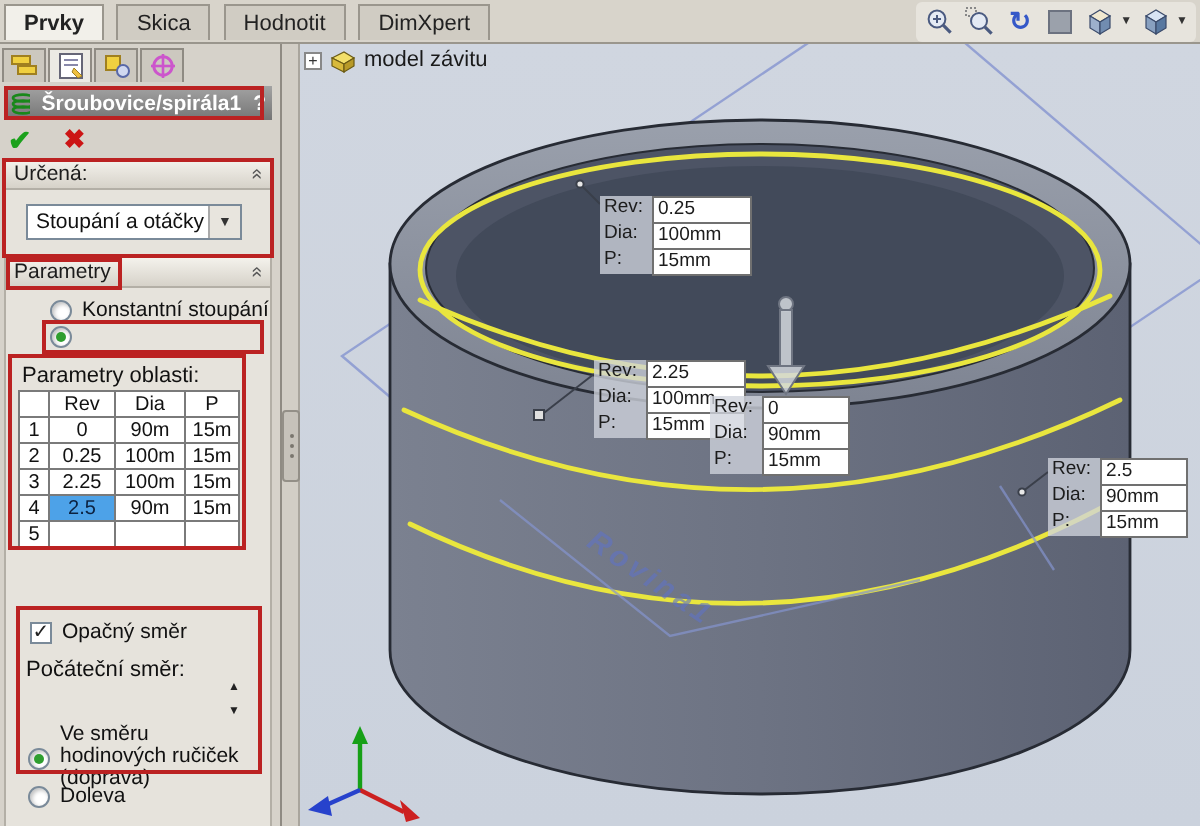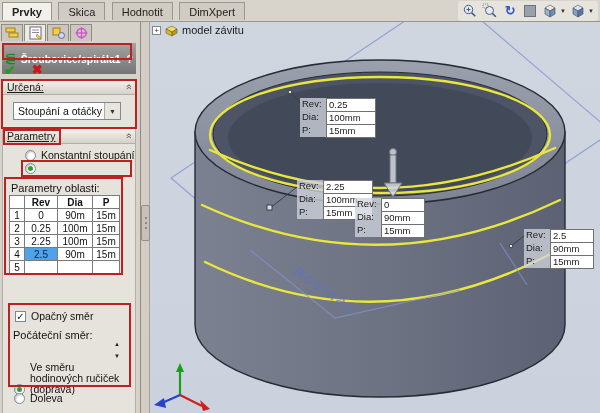--- a/index.html
+++ b/index.html
@@ -17,49 +17,49 @@
              background:#e7e4dd;border-radius:3px;padding:0 4px}
   #cmd-icons .ic{width:16px;height:16px;display:flex;align-items:center;justify-content:center}
   .menu-arrow{font-size:6px;color:#333;margin-left:-2px}
   .rot{font-size:13px;font-weight:bold;color:#3558c8;line-height:14px}
   .pan{width:10px;height:10px;background:#9ba1ab;border:1px solid #6c7280}
   
   #pm-panel{position:absolute;left:0;top:22px;width:140px;height:391px;background:var(--panel-bg,#d6d2ca)}
   .pmtab{position:absolute;top:2px;width:22px;height:17px;border:1px solid #8f8b83;border-bottom:none;
          background:#ccc8bf;display:flex;align-items:center;justify-content:center;box-sizing:border-box}
   .pmtab.active{background:#eceae4}
-  #pm-title{position:absolute;left:2px;top:21px;width:134px;height:31px;box-sizing:border-box;
+  #pm-title{position:absolute;left:2px;top:21px;width:134px;height:17px;box-sizing:border-box;
             background:linear-gradient(#a3a3a3,#757575);color:#fff;font-size:10.5px;font-weight:bold;
             display:flex;align-items:center;padding:3px 3px;gap:6px}
   #pm-title .help{margin-left:auto;font-weight:bold}
   #pm-actions{position:absolute;left:4px;top:39px;width:130px;height:18px;display:flex;gap:16px;align-items:center}
   .ok{color:#1ca11c;font-size:14px;font-weight:bold;line-height:16px}
   .cancel{color:#cc1515;font-size:13px;font-weight:bold;line-height:16px}
   .grp{position:absolute;left:2px;width:134px;background:#e6e3dc;border:1px solid #b3afa6;box-sizing:border-box}
   #grp1{top:57px;height:49px}
   #grp2{top:106px;height:304px}
   .ghd{height:15px;background:linear-gradient(#f4f2ec,#d6d2c9);border-bottom:1px solid #b3afa6;
        font-size:10.5px;color:#1c1c1c;padding:1px 4px;box-sizing:border-box;position:relative}
-  .ghd .lbl{text-decoration:underline}
+  .ghd .lbl{}
   .chev{position:absolute;right:3px;top:2px;display:inline-block;transform:rotate(-90deg);
         font-size:10px;color:#555;line-height:10px}
   .dd{position:absolute;left:10px;top:22px;width:108px;height:18px;background:#fff;border:1px solid #7a8a99;
       font-size:10.5px;color:#111;display:flex;align-items:center;padding-left:4px;box-sizing:border-box}
   .dd .btn{margin-left:auto;width:15px;height:100%;background:#e8e5de;border-left:1px solid #aaa;
            display:flex;align-items:center;justify-content:center;font-size:7px;color:#333}
   .radrow{position:absolute;display:flex;align-items:center;gap:5px;font-size:10.5px;color:#111}
   .rad{width:11px;height:11px;border-radius:50%;background:#fff;border:1px solid #7a8a99;
        box-shadow:inset 1px 1px 2px rgba(0,0,0,.25);box-sizing:border-box;flex:none}
   .rad.on::after{content:"";display:block;width:5px;height:5px;margin:2px;border-radius:50%;background:#2f9e2f}
   .cb{width:11px;height:11px;background:#fff;border:1px solid #7a8a99;font-size:10px;line-height:9px;
       color:#222;text-align:center;box-sizing:border-box;flex:none}
   .slabel{position:absolute;font-size:11px;color:#111}
   table.ptab{position:absolute;left:6px;top:66px;border-collapse:collapse;font-size:10px;color:#111;background:#fff}
   table.ptab td,table.ptab th{border:1px solid #7a7a7a;height:12px;padding:0;text-align:center;font-weight:normal}
-  table.ptab th{font-weight:bold;font-size:10px}
+  table.ptab th{font-weight:normal;font-size:10px}
   .cw0{width:14px}.cw1{width:32px}.cw2{width:34px}.cw3{width:26px}
   td.sel{background:var(--selection-blue,#4da2e8);color:#0c2240;font-weight:bold}
   .field{position:absolute;left:10px;top:213px;width:94px;height:16px;border:1px solid #7a8a99;
          background:#fff;font-size:10.5px;font-family:"Liberation Sans",sans-serif;padding:0 3px;box-sizing:border-box}
   .spin{position:absolute;left:108px;top:212px;width:12px;height:18px;display:flex;flex-direction:column;
         justify-content:space-between;align-items:center}
   .spin span{font-size:6px;color:#222;line-height:6px}
   .annot{position:absolute;border:2px solid var(--annotation-red,#bb2222);box-sizing:border-box;
          pointer-events:none;z-index:20}
   
@@ -261,21 +261,21 @@
         <span class="cb">✓</span>
         <span>Opačný směr</span>
       </div>
 
       <div class="slabel" style="left:10px;top:200px">Počáteční směr:</div>
       <div class="spin">
         <span>▲</span>
         <span>▼</span>
       </div>
 
-      <div class="radrow" style="left:11px;top:233px;align-items:flex-end">
+      <div class="radrow" style="left:11px;top:233px;align-items:center">
         <span class="rad on" style="margin-top:2px"></span>
         <span style="width:98px;line-height:11px;font-size:10.5px">Ve směru hodinových ručiček (doprava)</span>
       </div>
       <div class="radrow" style="left:11px;top:263px">
         <span class="rad"></span>
         <span>Doleva</span>
       </div>
     </div>
 
     <div class="annot" style="left:2px;top:21px;width:130px;height:17px"></div>

